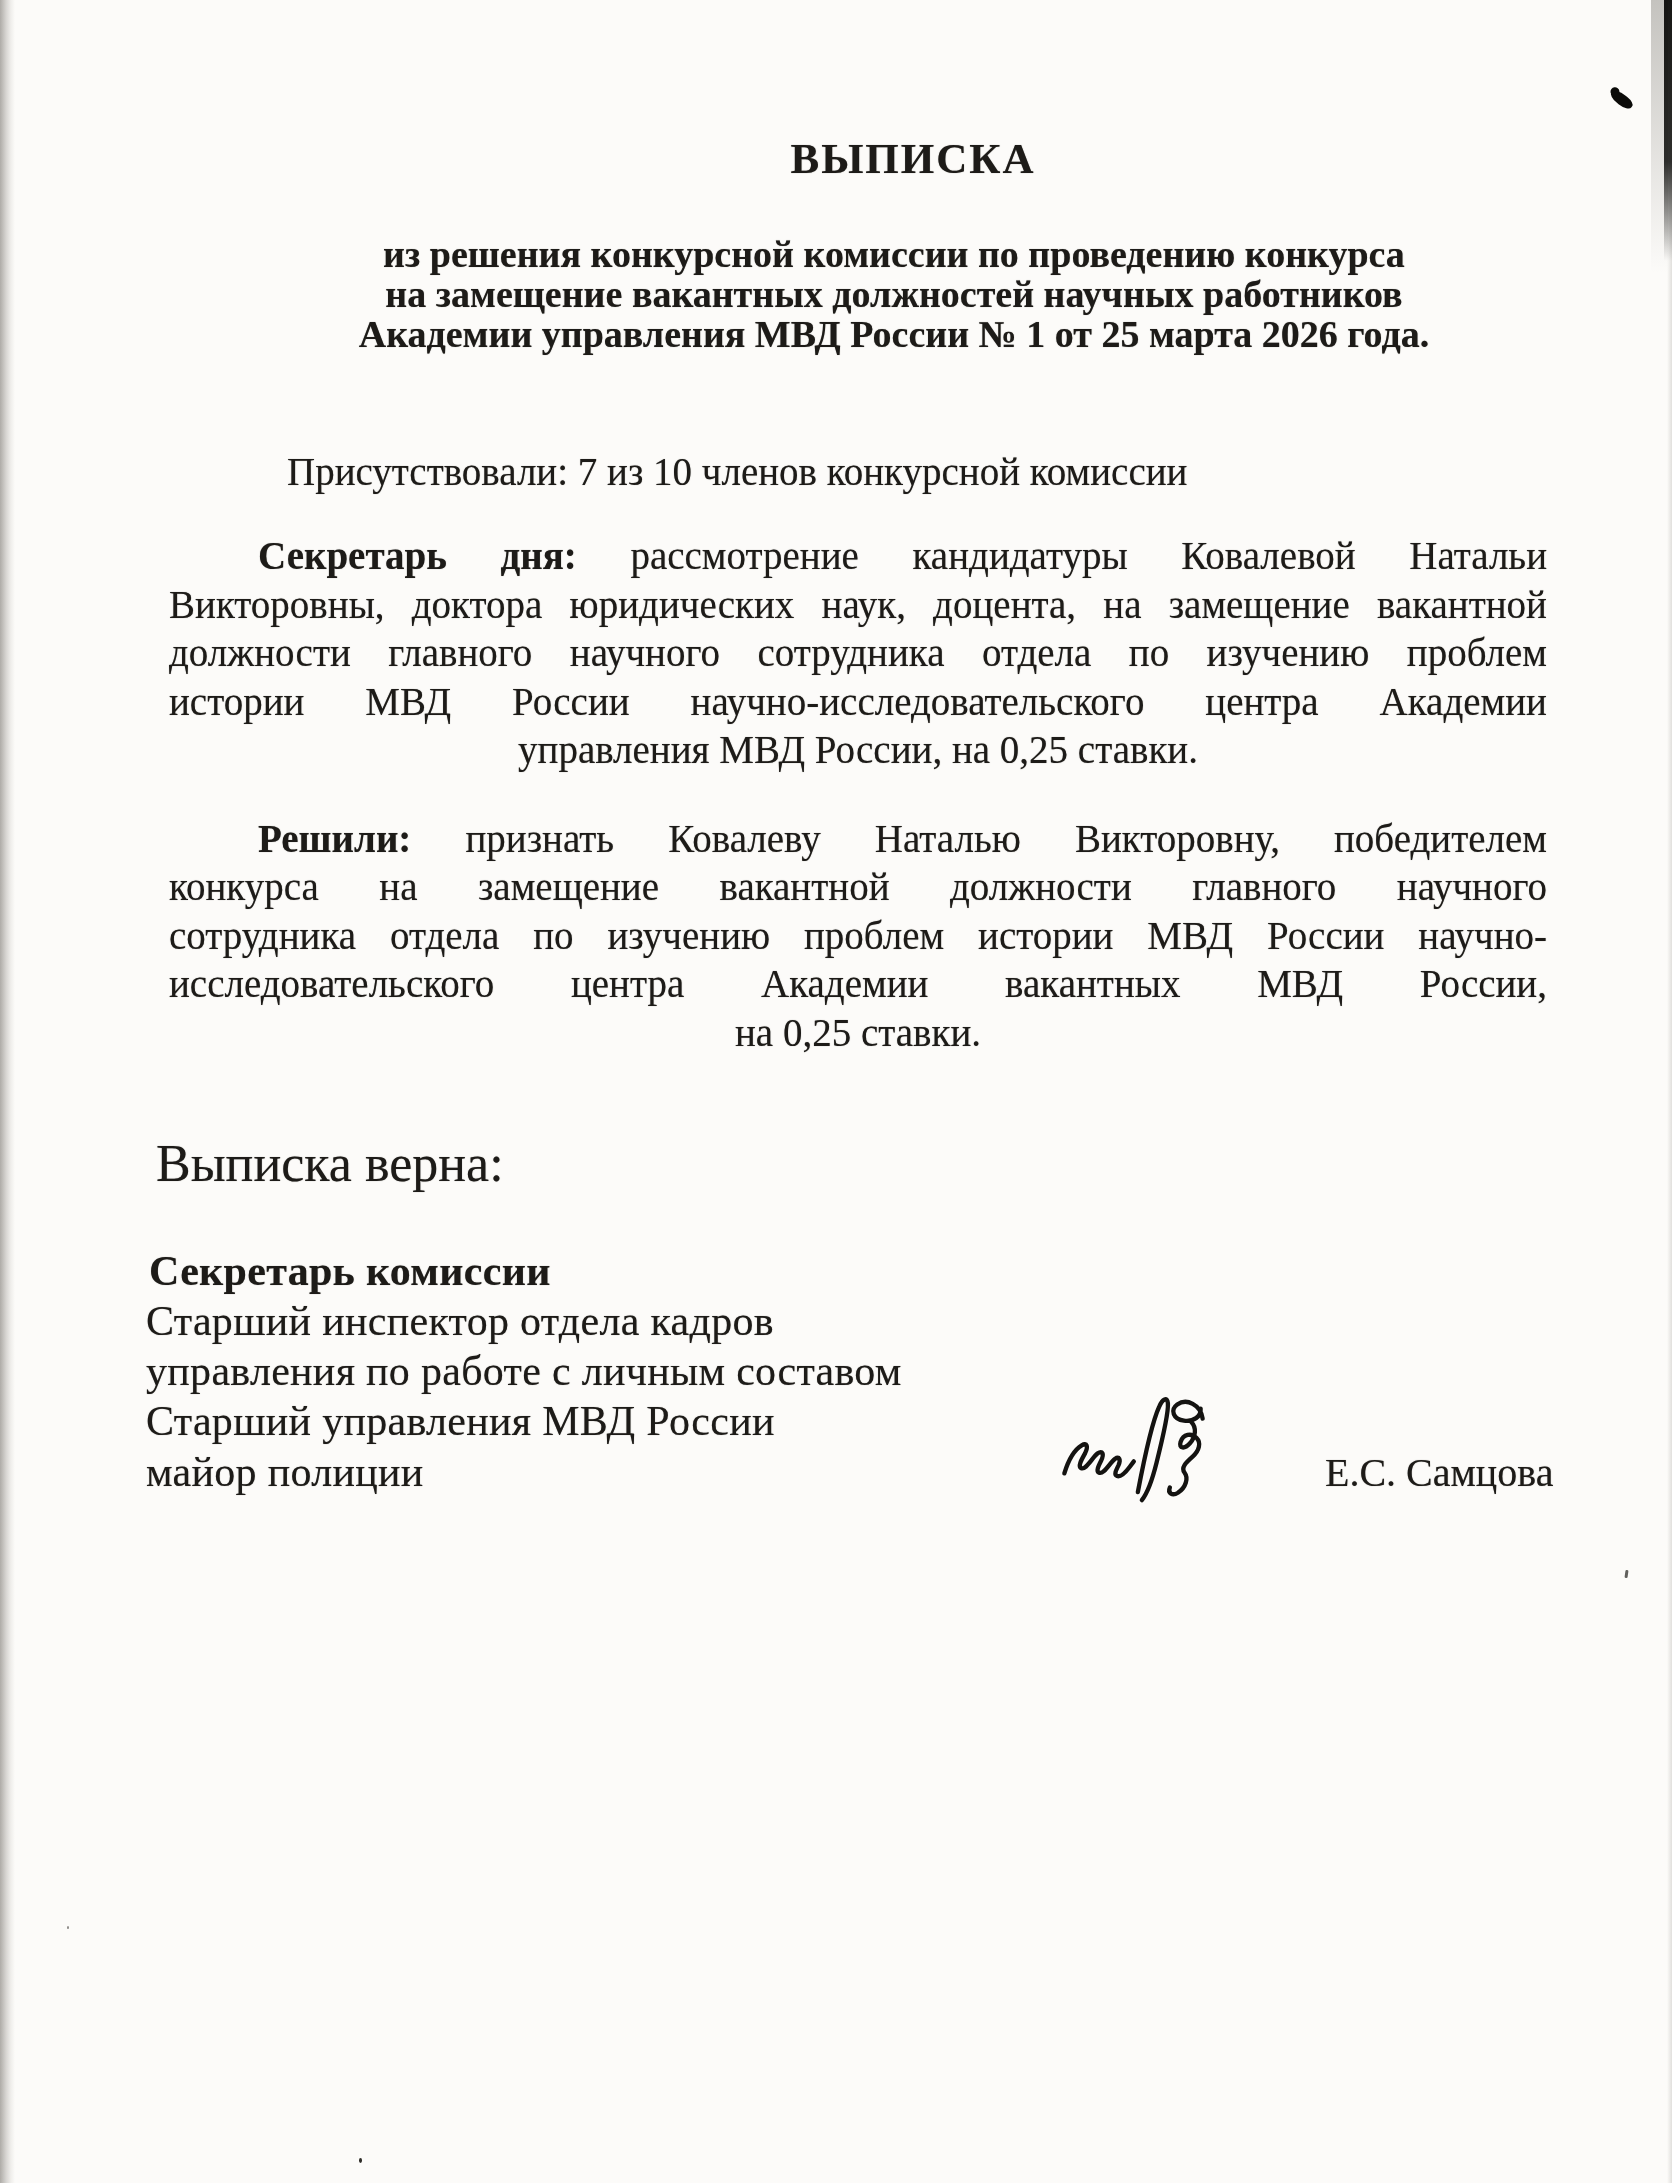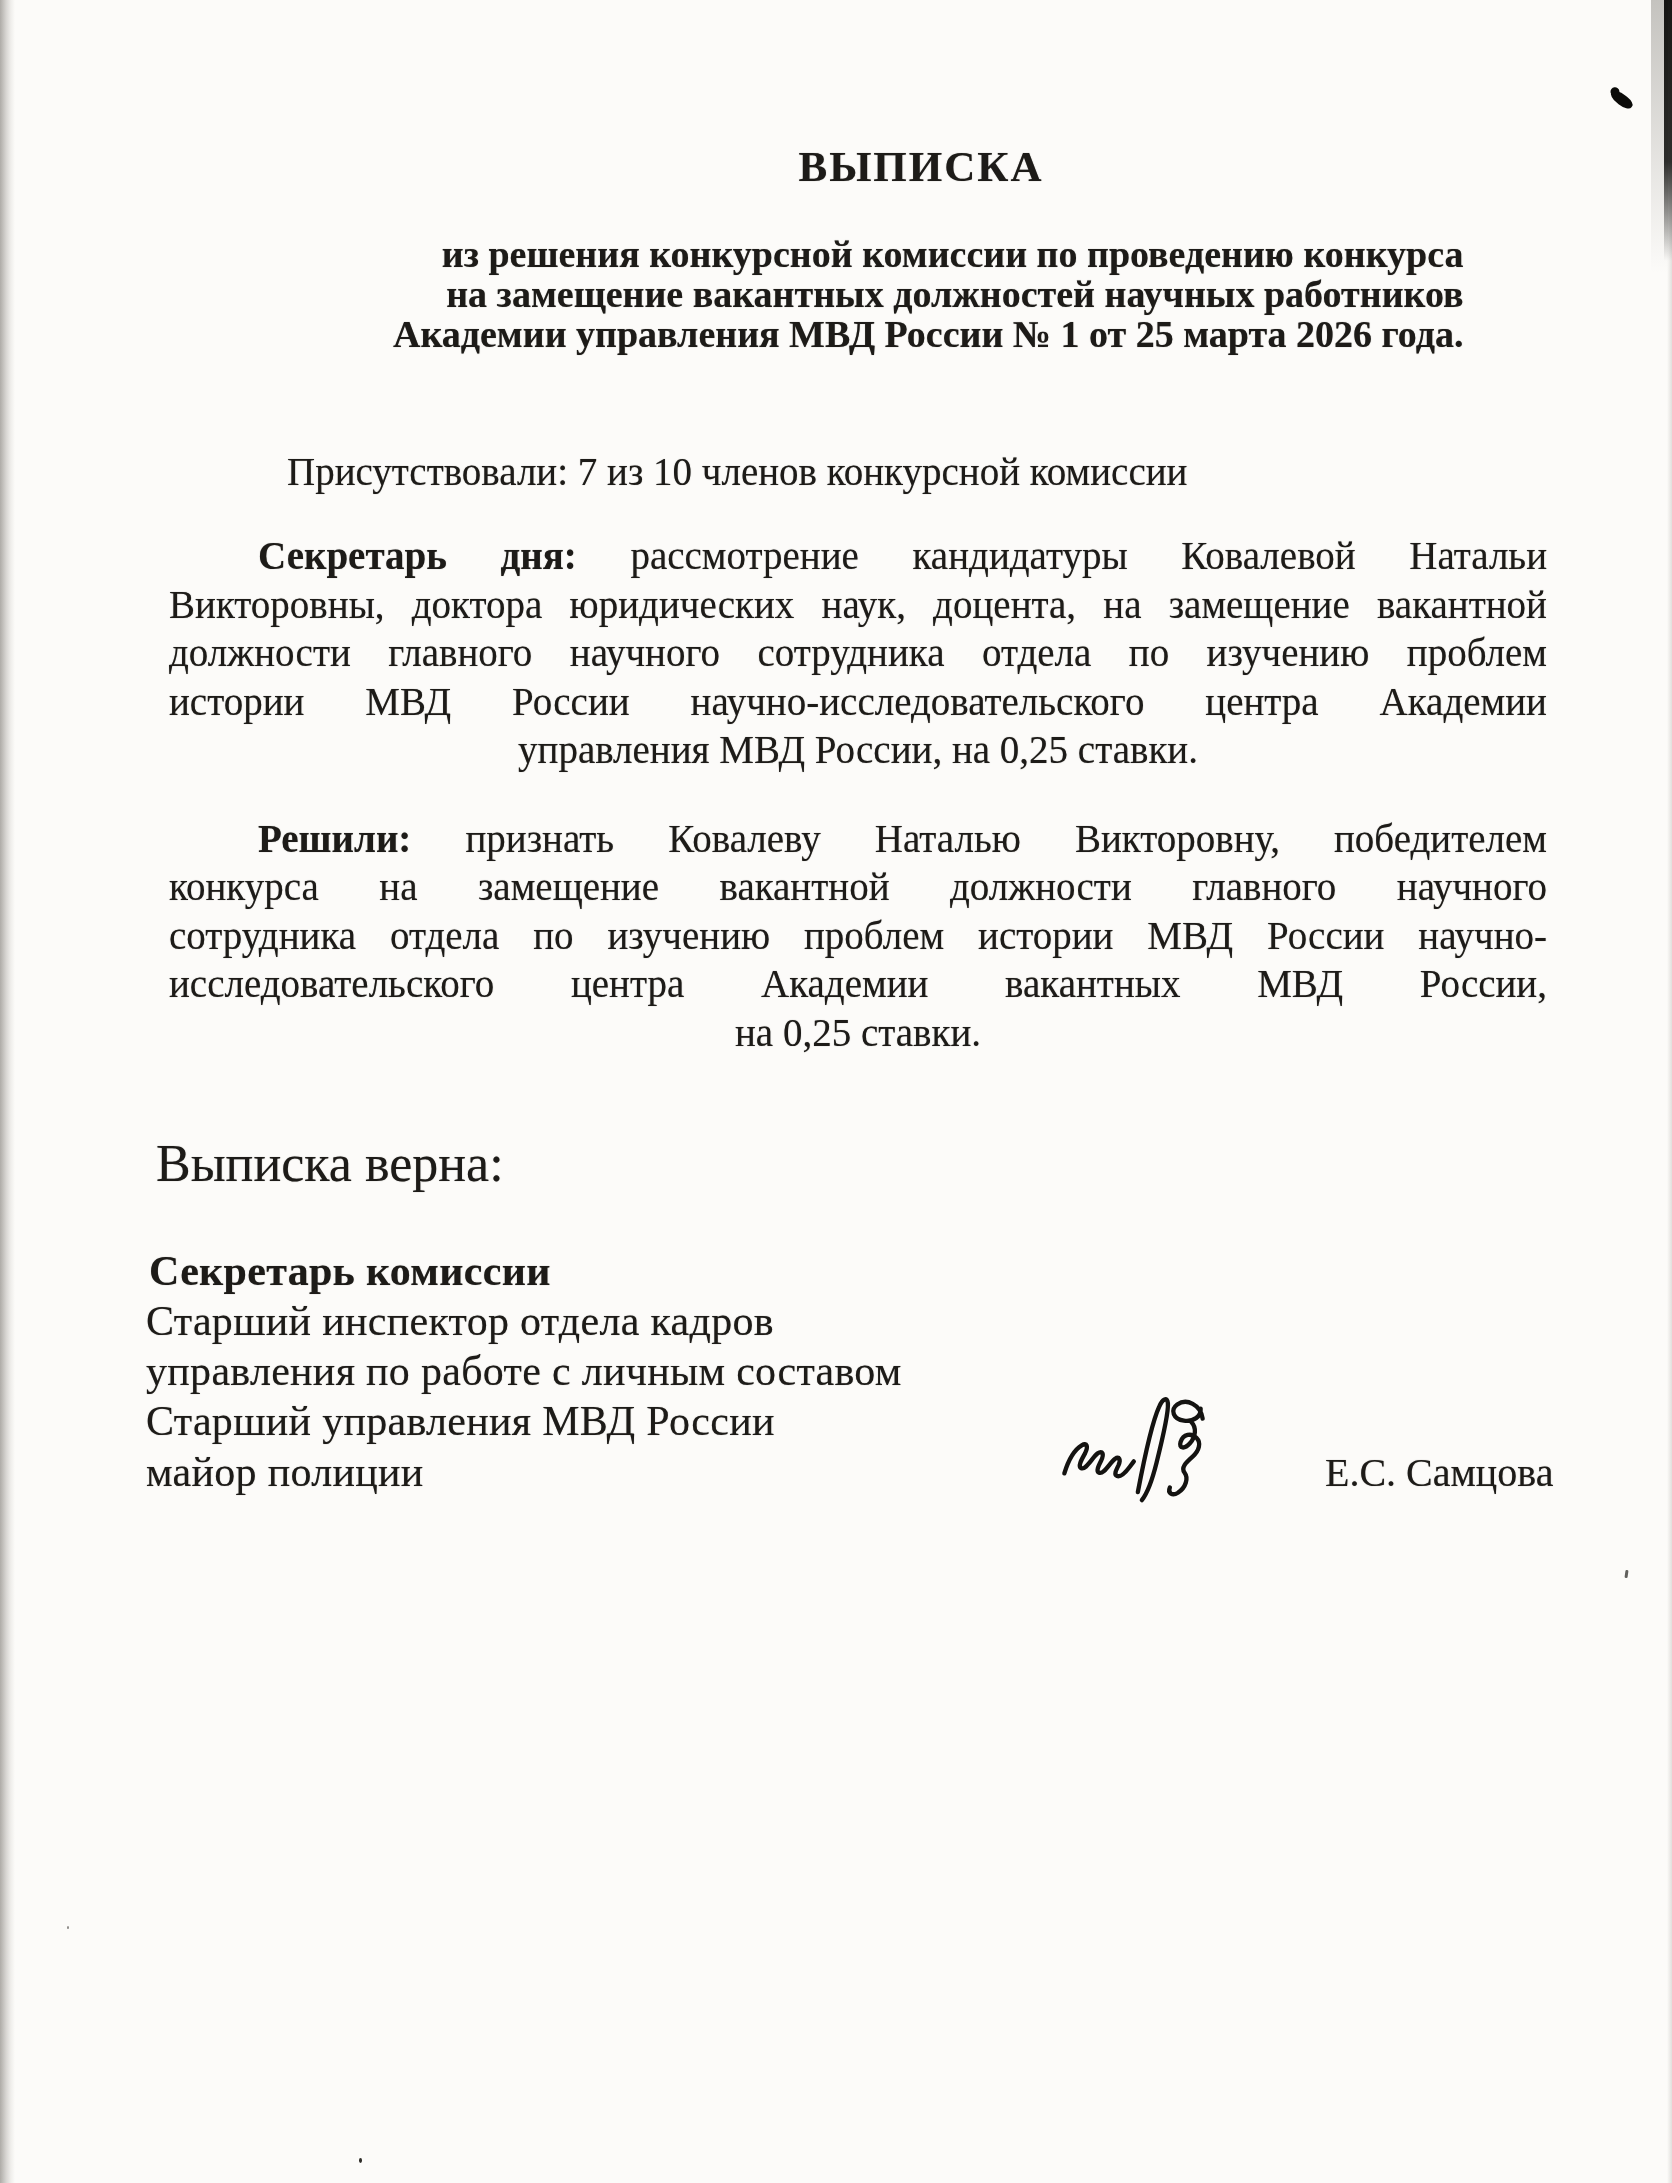--- a/index.html
+++ b/index.html
@@ -12,26 +12,26 @@
     font-family: "Liberation Serif", "DejaVu Serif", serif;
     color: #1d1b18;
   }
   .txt { text-shadow: 0 0 0.9px rgba(35,32,28,0.55); }
 
   
   .title {
     position: absolute; top: 137px; left: 913px;
     transform: translateX(-50%);
     font-size: 43px; font-weight: 700; letter-spacing: 2px;
-    line-height: 1; margin: 8px; white-space: nowrap;
+    line-height: 1; margin: 0; white-space: nowrap;
   }
   .subtitle {
     position: absolute; top: 234px; left: 894px;
     transform: translateX(-50%);
-    width: 1139px; text-align: right;
+    width: 1139px; text-align: center;
     font-size: 38px; font-weight: 600; line-height: 40px;
     white-space: nowrap;
   }
 
   
   .attendees {
     position: absolute; top: 451px; left: 287px;
     font-size: 39px; line-height: 1.1; white-space: nowrap;
   }
   .jline {

